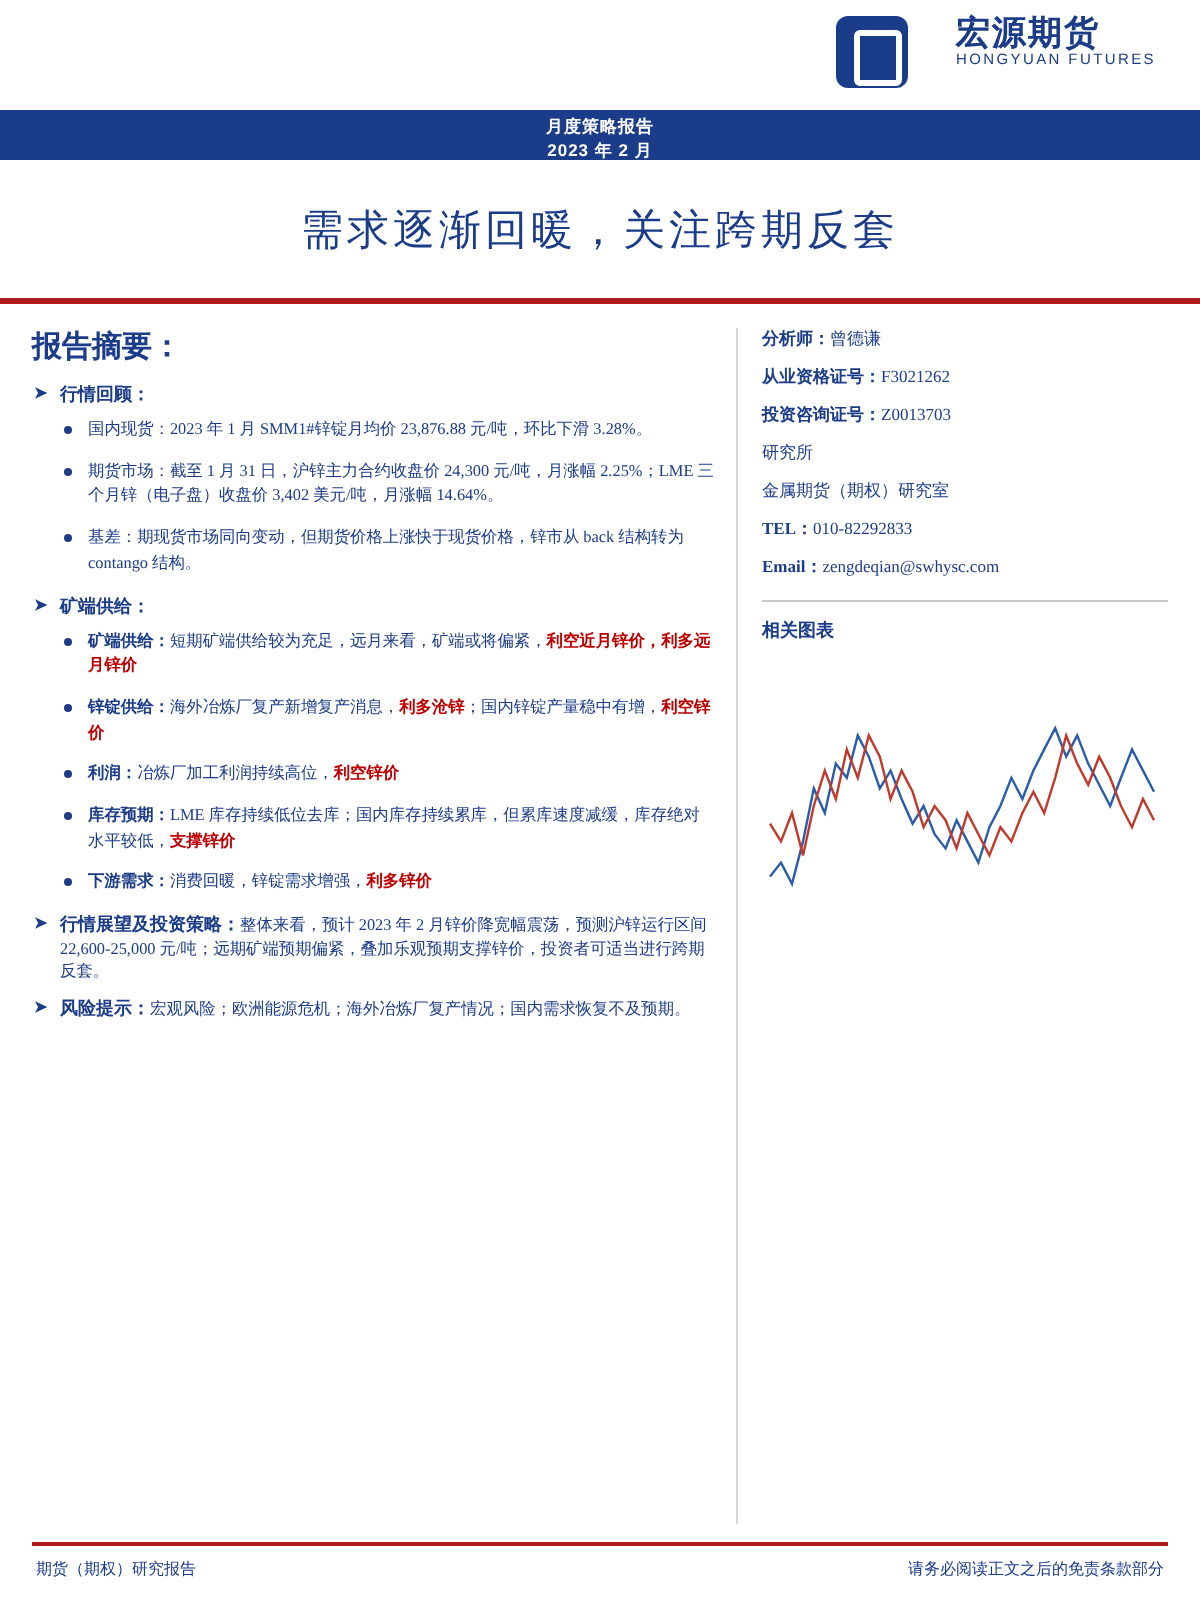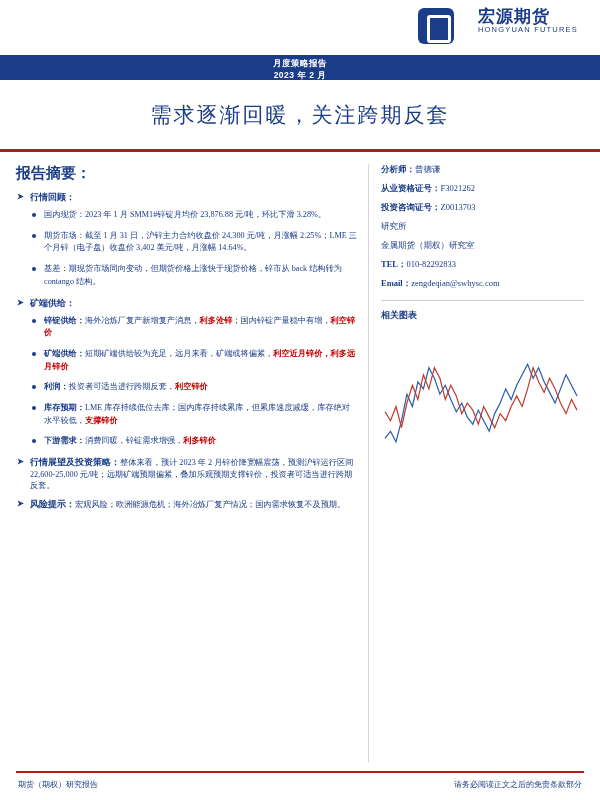--- a/index.html
+++ b/index.html
@@ -232,31 +232,31 @@
           </ul>
         </li>
 
         <li class="lvl1">
           <span class="arrow">➤</span>
           <span class="lbl">矿端供给：</span>
           <ul class="lvl2">
 
             <li class="lvl2">
               <span class="dot"></span>
+              <span class="tag">矿端供给：</span><span>短期矿端供给较为充足，远月来看，矿端或将偏紧，</span><span class="red">利空近月锌价，利多远月锌价</span>
+            </li>
+
+            <li class="lvl2">
+              <span class="dot"></span>
               <span class="tag">锌锭供给：</span><span>海外冶炼厂复产新增复产消息，</span><span class="red">利多沧锌</span><span>；国内锌锭产量稳中有增，</span><span class="red">利空锌价</span>
             </li>
 
             <li class="lvl2">
               <span class="dot"></span>
-              <span class="tag">矿端供给：</span><span>短期矿端供给较为充足，远月来看，矿端或将偏紧，</span><span class="red">利空近月锌价，利多远月锌价</span>
-            </li>
-
-            <li class="lvl2">
-              <span class="dot"></span>
-              <span class="tag">利润：</span><span>投资者可适当进行跨期反套，</span><span class="red">利空锌价</span>
+              <span class="tag">利润：</span><span>冶炼厂加工利润持续高位，</span><span class="red">利空锌价</span>
             </li>
 
             <li class="lvl2">
               <span class="dot"></span>
               <span class="tag">库存预期：</span><span>LME 库存持续低位去库；国内库存持续累库，但累库速度减缓，库存绝对水平较低，</span><span class="red">支撑锌价</span>
             </li>
 
             <li class="lvl2">
               <span class="dot"></span>
               <span class="tag">下游需求：</span><span>消费回暖，锌锭需求增强，</span><span class="red">利多锌价</span>

